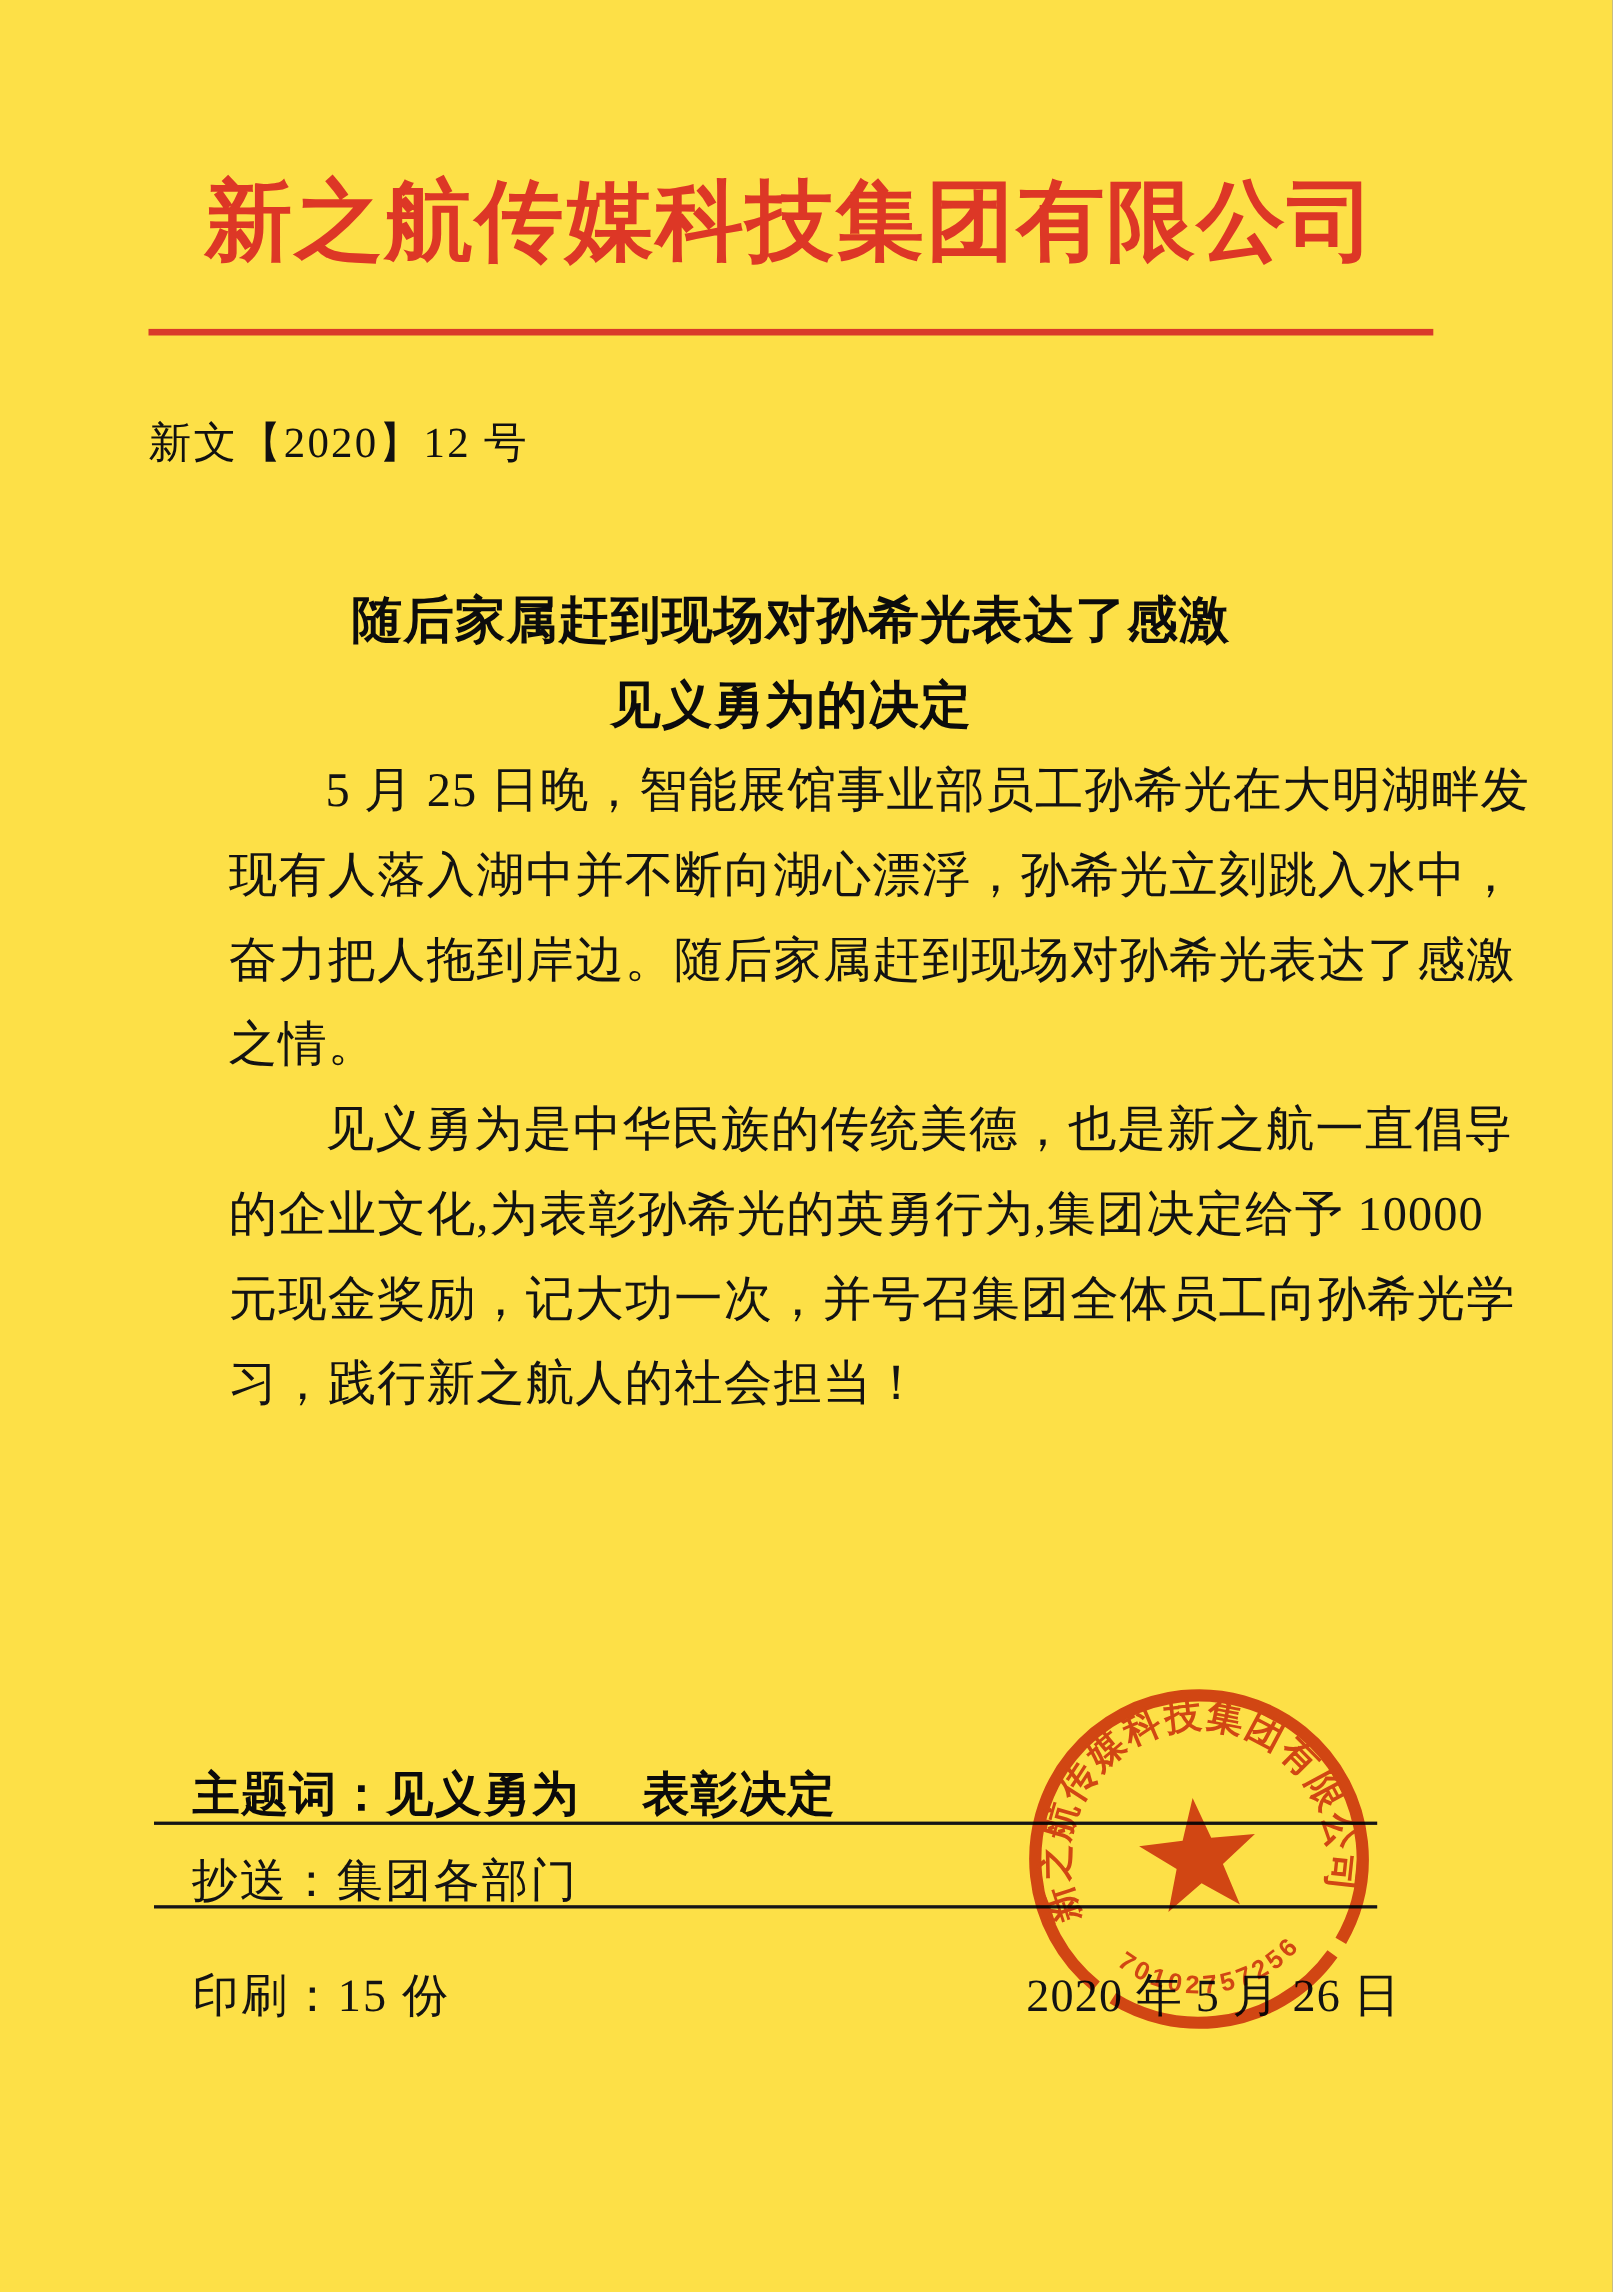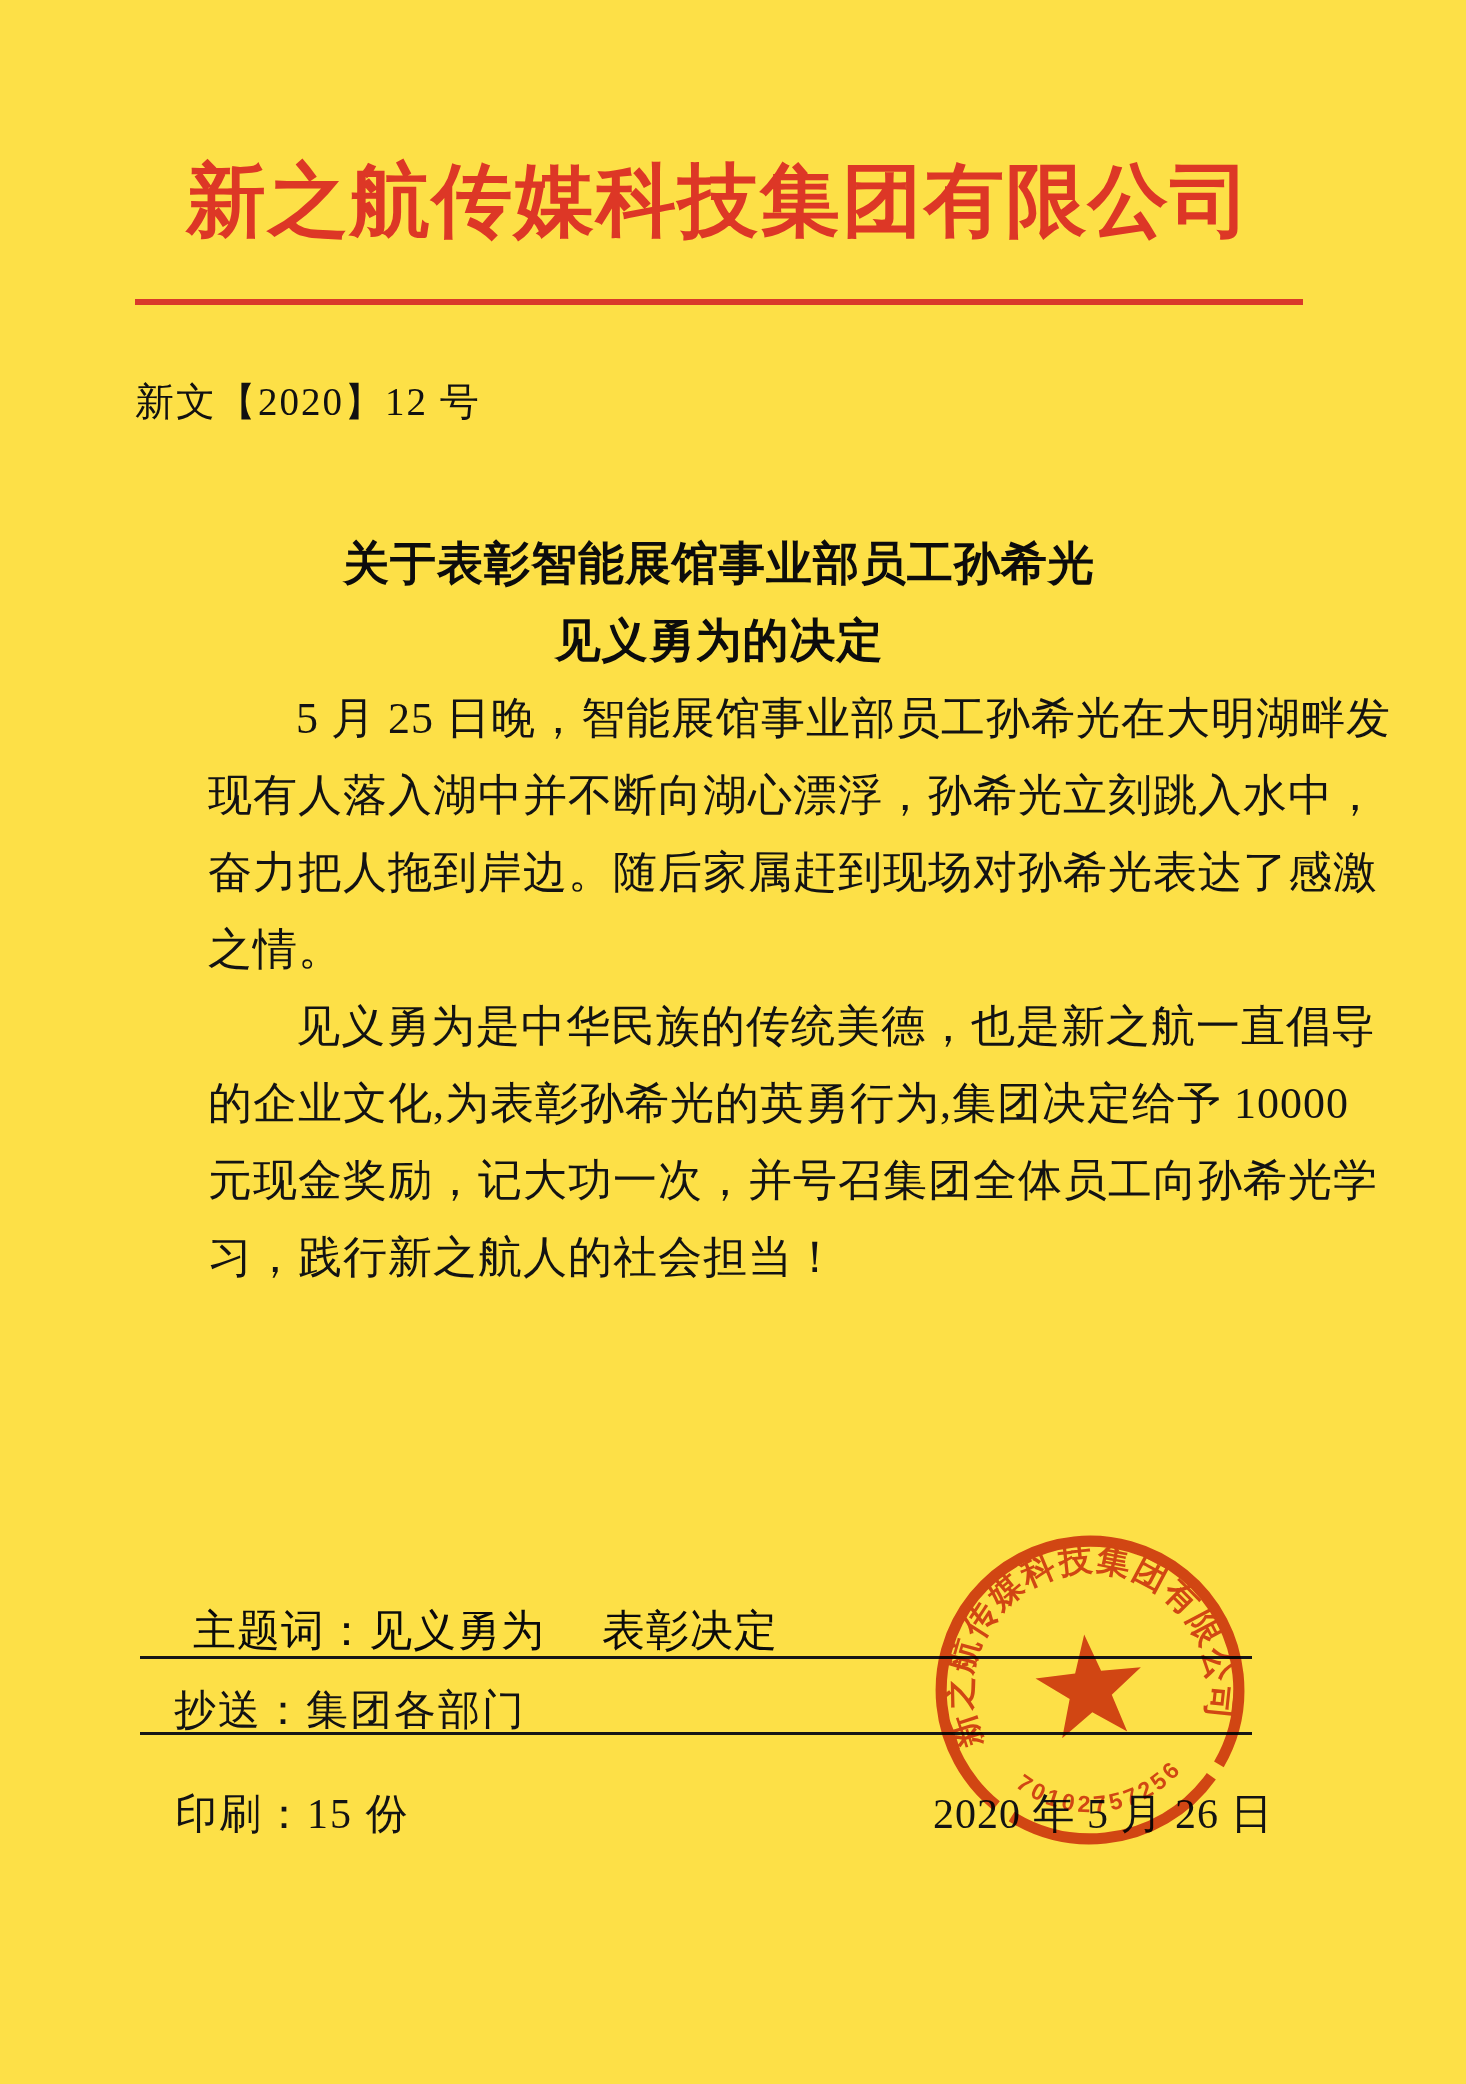--- a/index.html
+++ b/index.html
@@ -39,23 +39,23 @@
   }
   .body-block{
     position:absolute;left:208px;top:680px;width:1130px;
     font-size:44px;letter-spacing:1px;line-height:77px;
     color:#131313;
     font-family:"Liberation Serif","DejaVu Serif",serif;
   }
   .body-line{height:77px;white-space:nowrap;}
   .body-line.indent{padding-left:88px;}
   .kw-row{
-    position:absolute;left:193px;top:1602px;width:1080px;
+    position:absolute;left:175px;top:1602px;width:1080px;
     font-family:"Liberation Sans","DejaVu Sans",sans-serif;
-    font-weight:400;font-size:43px;letter-spacing:1px;
+    font-weight:700;font-size:43px;letter-spacing:1px;
     color:#0b0b0b;white-space:nowrap;
   }
   .rule{
     position:absolute;left:140px;width:1112px;height:3px;background:#161616;z-index:2;
   }
   .rule-1{top:1656px;}
   .rule-2{top:1732px;}
   .cc-row{
     position:absolute;left:174px;top:1682px;width:1080px;
     font-size:42px;letter-spacing:2px;color:#131313;white-space:nowrap;
@@ -85,21 +85,21 @@
 
 <div class="page">
 
   <div class="company-title">新之航传媒科技集团有限公司</div>
 
   <div class="red-line"></div>
 
   <div class="doc-number">新文【2020】12 号</div>
 
   <div class="doc-title">
-    <div>关于表彰智能展馆事业部员工孙希光</div>
+    <div>随后家属赶到现场对孙希光表达了感激</div>
     <div>见义勇为的决定</div>
   </div>
 
   <div class="body-block">
     <div class="body-line indent">5 月 25 日晚，智能展馆事业部员工孙希光在大明湖畔发</div>
     <div class="body-line">现有人落入湖中并不断向湖心漂浮，孙希光立刻跳入水中，</div>
     <div class="body-line">奋力把人拖到岸边。随后家属赶到现场对孙希光表达了感激</div>
     <div class="body-line">之情。</div>
     <div class="body-line indent">见义勇为是中华民族的传统美德，也是新之航一直倡导</div>
     <div class="body-line">的企业文化,为表彰孙希光的英勇行为,集团决定给予 10000</div>

